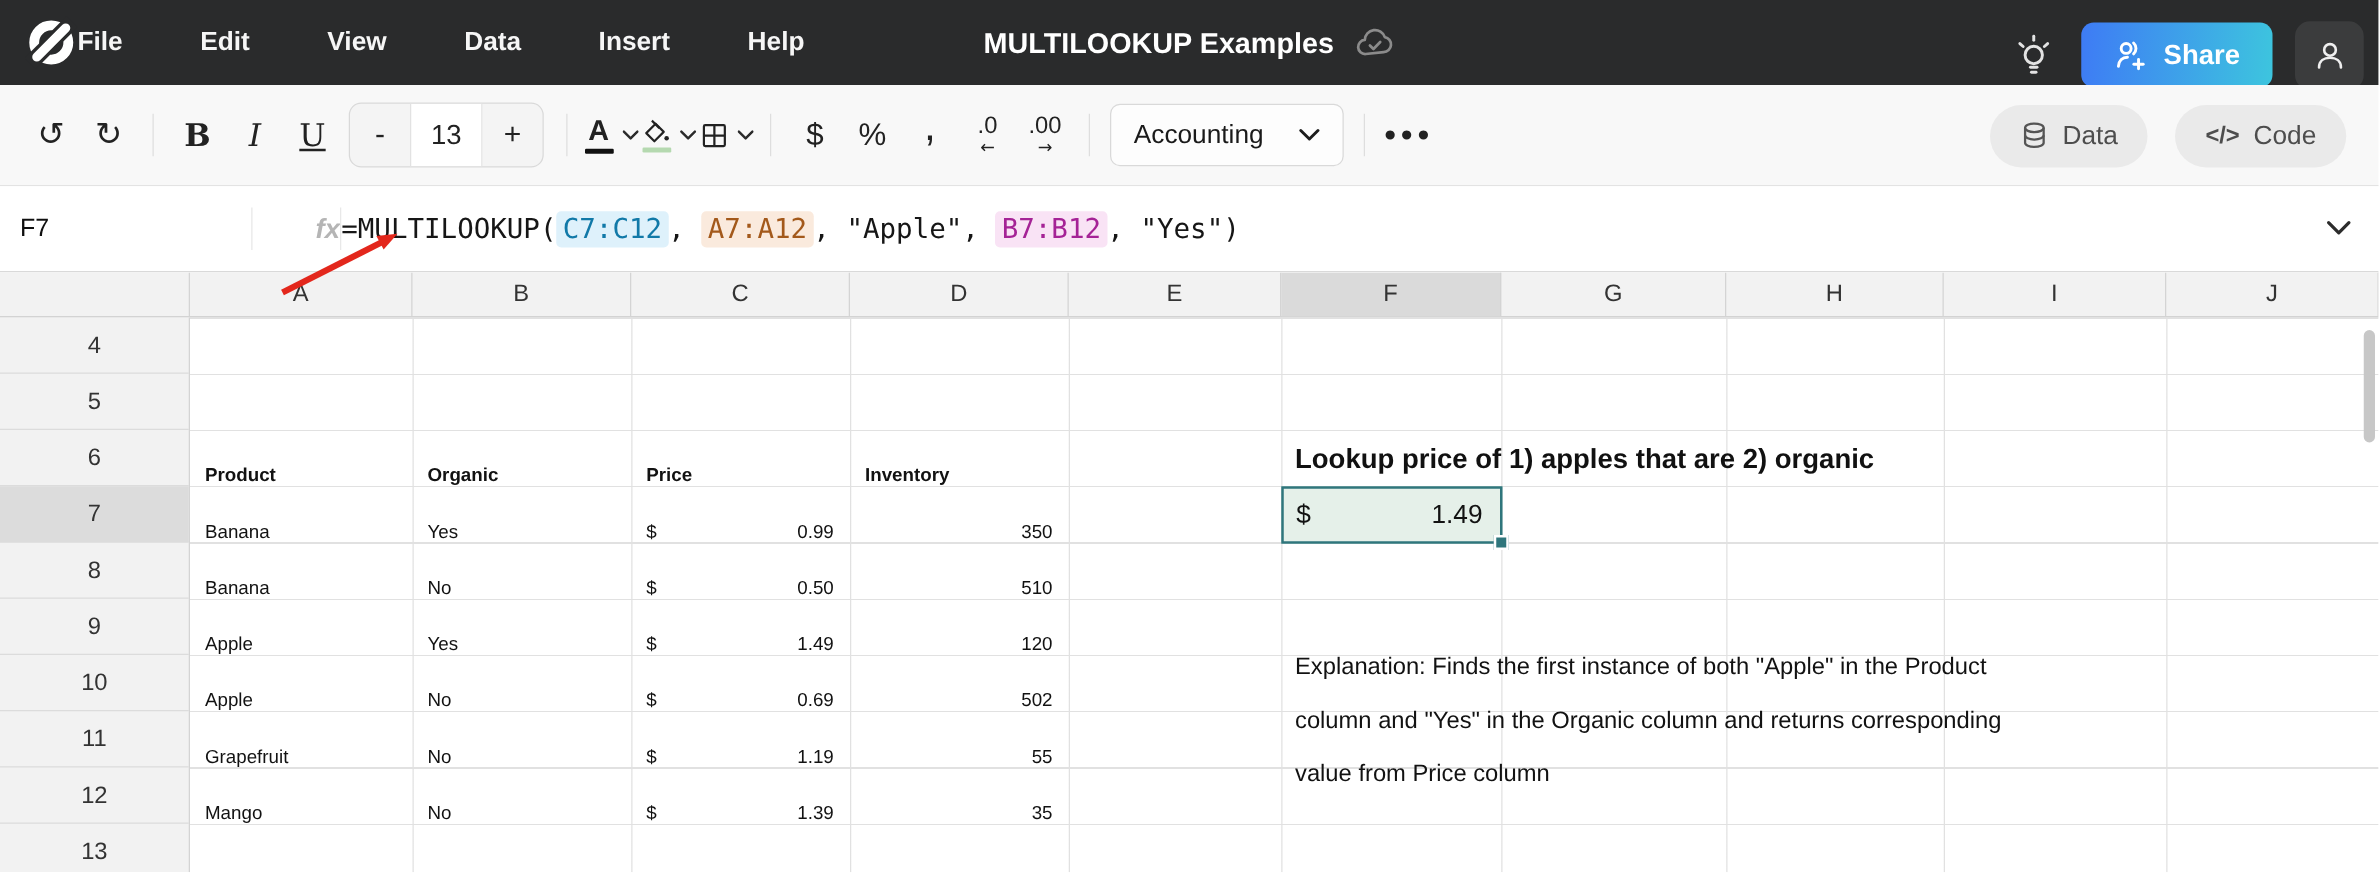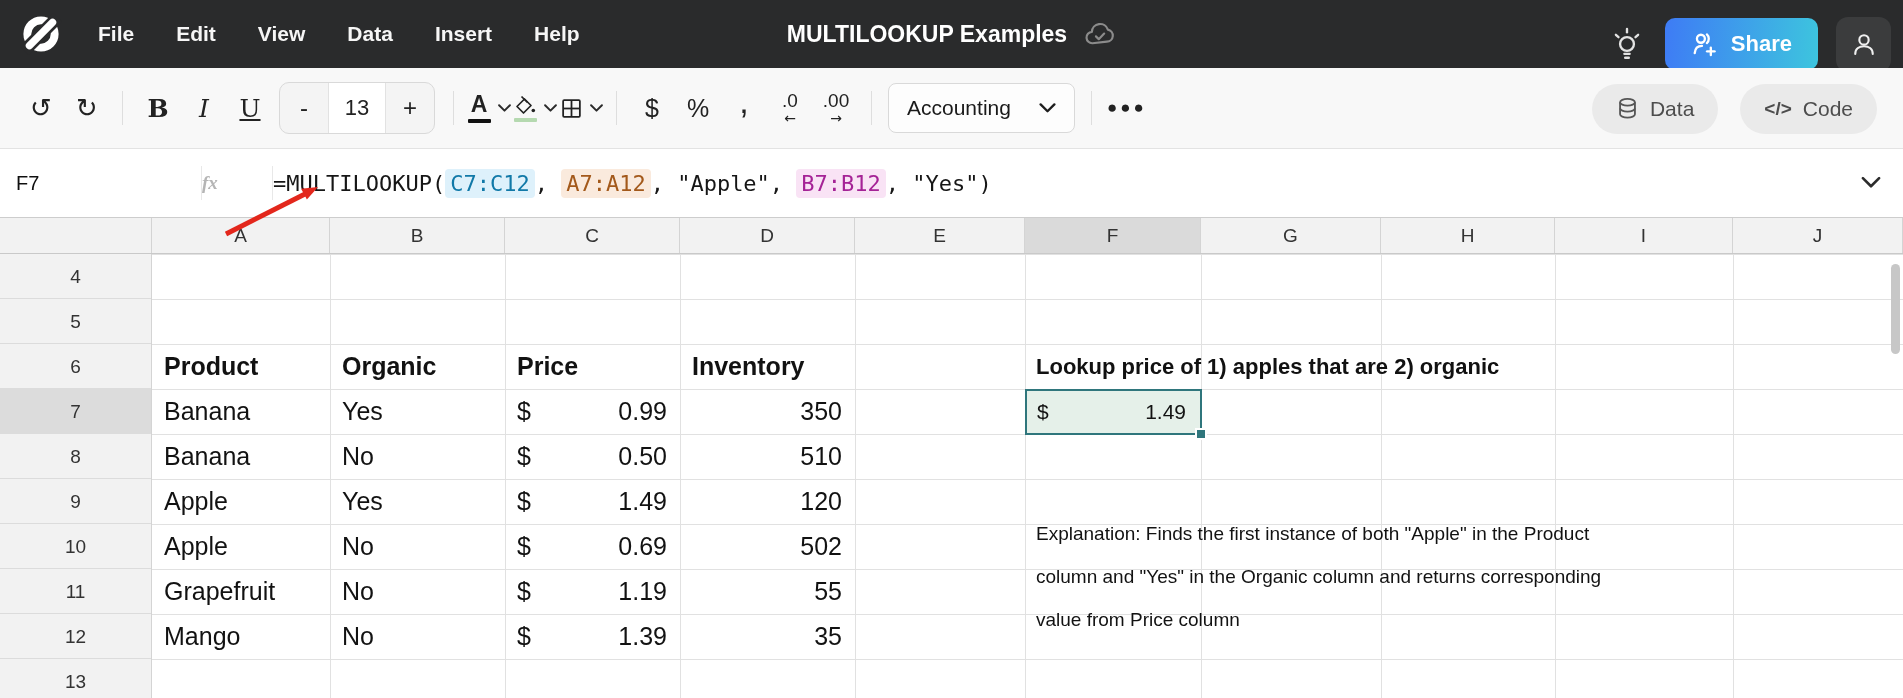--- a/index.html
+++ b/index.html
@@ -4,21 +4,21 @@
 <style>
   *{margin:0;padding:0;box-sizing:border-box}
   html,body{background:#fff}
   .app{position:relative;width:1903px;height:698px;overflow:hidden;background:#fff;
        font-family:"Liberation Sans",sans-serif;-webkit-font-smoothing:antialiased}
 
   
   .topbar{position:absolute;left:0;top:0;width:100%;height:68px;background:#2a2b2c;
           display:flex;align-items:center;padding-left:20px}
   .logo{width:42px;height:42px;flex:0 0 auto}
-  .menus{display:flex;gap:42px;margin-left:36px}
+  .menus{display:flex;gap:62px;}
   .menu-item{color:#f6f6f6;font-size:21px;font-weight:600;cursor:pointer}
   .title-wrap{position:absolute;left:50%;transform:translateX(-50%);display:flex;align-items:flex-start;gap:16px}
   .doc-title{color:#fff;font-size:23px;font-weight:700;white-space:nowrap}
   .top-right{position:absolute;right:12px;top:0;height:88px;display:flex;align-items:center;gap:18px}
   .bulb-btn{width:40px;height:40px;display:flex;align-items:center;justify-content:center}
   .share-btn{height:52px;padding:0 26px;border-radius:10px;display:flex;align-items:center;gap:12px;
              background:linear-gradient(95deg,#3e7bf5 0%,#3dc5de 100%);color:#fff;font-size:22px;font-weight:600}
   .avatar-btn{width:55px;height:55px;border-radius:12px;background:#3b3c3d;display:flex;align-items:center;justify-content:center}
 
   
@@ -46,22 +46,22 @@
   .more-btn{font-size:17px;letter-spacing:3px;color:#222}
   .pill{height:50px;border-radius:25px;background:#eaeaea;color:#4d4d4d;display:flex;align-items:center;
         gap:11px;padding:0 24px;font-size:21px;font-weight:500;flex:0 0 auto}
   .pills{position:absolute;right:26px;top:68px;height:81px;display:flex;align-items:center;gap:22px}
 
   
   .fbar{position:absolute;left:0;top:149px;width:100%;height:69px;background:#fff;
         border-bottom:1px solid #cdcdcd;display:flex;align-items:center}
   .cellref{width:201px;padding-left:16px;font-size:20px;color:#0f0f0f}
   .fdiv{width:1px;height:34px;background:#e8e8e8}
-  .fx{width:70px;text-align:left;font-family:Liberation Serif, serif;font-style:italic;
-      font-weight:600;font-size:19px;color:#b5b5b5}
+  .fx{width:70px;text-align:right;font-family:Liberation Sans, sans-serif;font-style:italic;
+      font-weight:600;font-size:22px;color:#b5b5b5}
   .formula{margin-left:0;font-family:"DejaVu Sans Mono",monospace;font-size:22px;color:#161616;white-space:pre}
   .rng{padding:2px 5px;border-radius:4px}
   .rng-blue{color:#1179a8;background:#def1fb}
   .rng-orange{color:#a3591b;background:#faeadd}
   .rng-pink{color:#a52396;background:#f9e3f5}
   .fbar-chev{position:absolute;right:22px;top:50%;transform:translateY(-50%)}
   .red-arrow{position:absolute;left:218px;top:180px;z-index:12;pointer-events:none}
 
   
   .grid{position:absolute;left:0;top:218px;width:1903px;height:480px;overflow:hidden;background:#fff}
@@ -78,21 +78,21 @@
      linear-gradient(#e1e1e1,#e1e1e1) 1025px 0/1px 100% no-repeat,
      linear-gradient(#e1e1e1,#e1e1e1) 1201px 0/1px 100% no-repeat,
      linear-gradient(#e1e1e1,#e1e1e1) 1381px 0/1px 100% no-repeat,
      linear-gradient(#e1e1e1,#e1e1e1) 1555px 0/1px 100% no-repeat,
      linear-gradient(#e1e1e1,#e1e1e1) 1733px 0/1px 100% no-repeat,
      repeating-linear-gradient(to bottom,#e1e1e1 0,#e1e1e1 1px,transparent 1px,transparent 45px)}
   .rowstrip{position:absolute;left:0;top:0;width:152px;height:100%;background:#f2f2f2;
             border-right:1px solid #d4d4d4}
   .rnum{height:45px;line-height:45px;text-align:center;font-size:19px;color:#333;border-bottom:1px solid #dcdcdc}
   .rnum.sel{background:#dcdcdc}
-  .drow{position:absolute;left:153px;height:45px;display:flex;align-items:center;font-size:25px;color:#121212}
+  .drow{position:absolute;left:153px;height:45px;display:flex;align-items:flex-end;font-size:15px;color:#121212}
   .ca{width:178px;padding-left:11px}
   .cb{width:175px;padding-left:11px}
   .cc{width:175px;display:flex;justify-content:space-between;padding:0 14px 0 11px}
   .cd{width:175px;text-align:right;padding-right:14px}
   .hdr{font-weight:700}
   .cell-title{position:absolute;left:163px;top:0;height:45px;line-height:45px;font-weight:700;font-size:25px;color:#111;white-space:nowrap}
   .lookup-hdr{position:absolute;left:1036px;top:90px;height:45px;line-height:45px;font-weight:700;font-size:22px;color:#111;white-space:nowrap}
   .explain{position:absolute;left:1036px;top:258px;font-size:19px;line-height:43px;color:#121212;white-space:nowrap}
   .selcell{position:absolute;left:1025px;top:135px;width:177px;height:46px;background:#e5f0e9;
            border:2px solid #2f767c;display:flex;align-items:center;justify-content:space-between;

